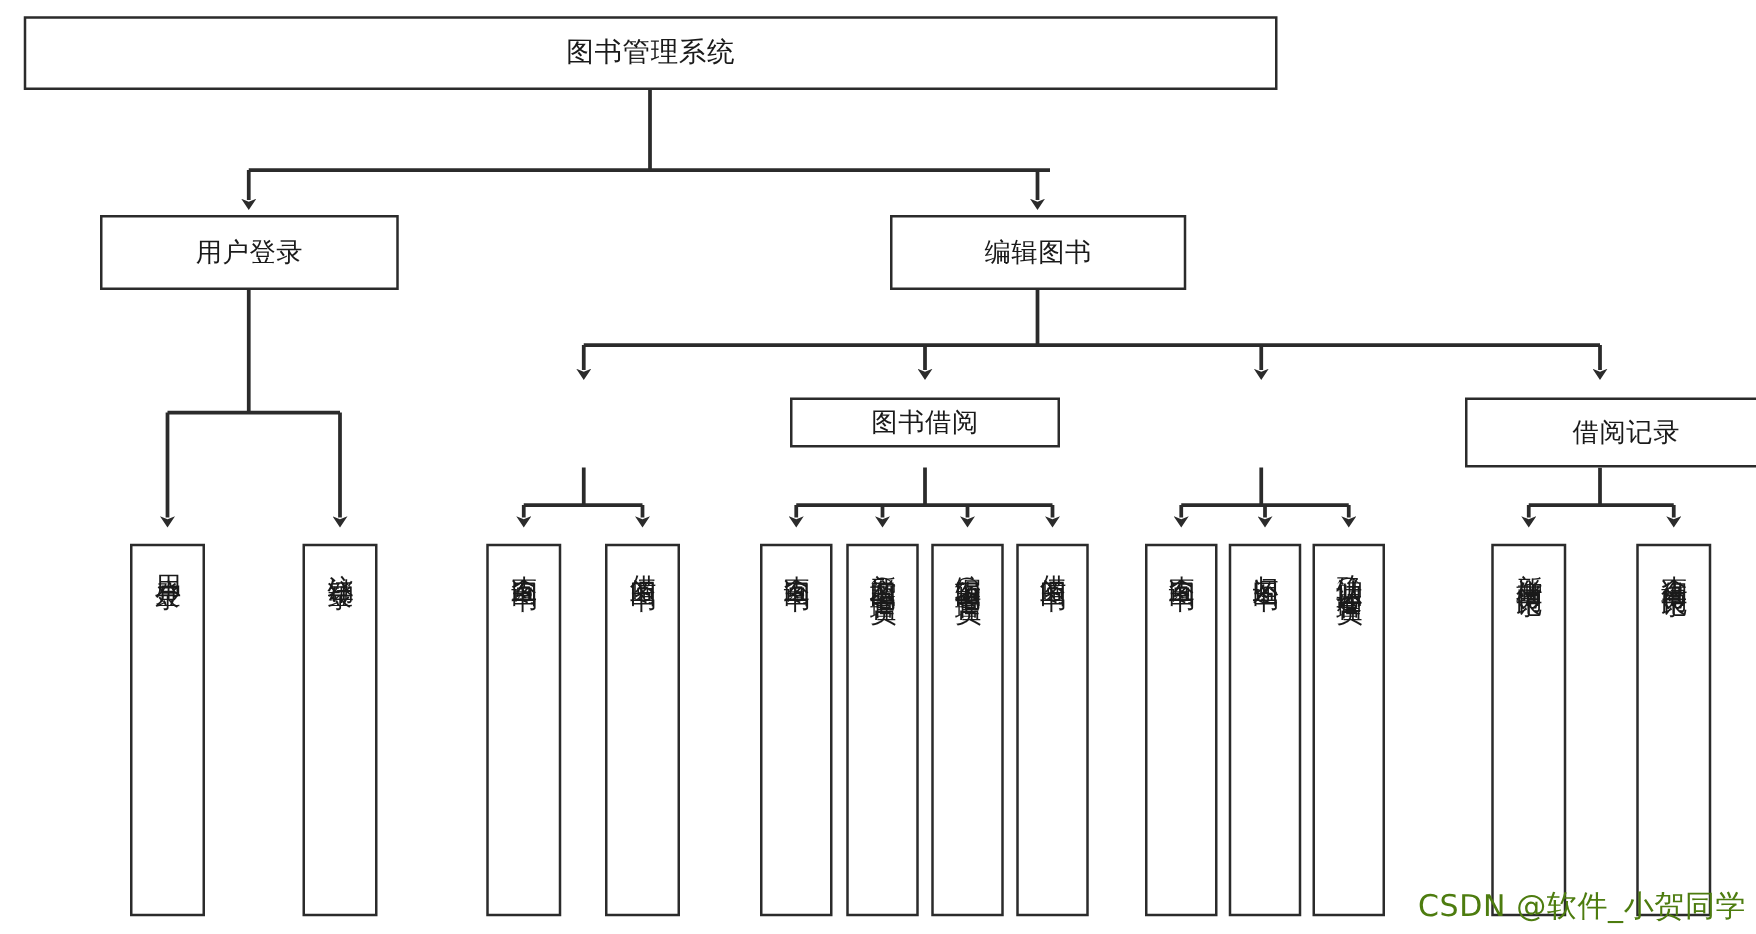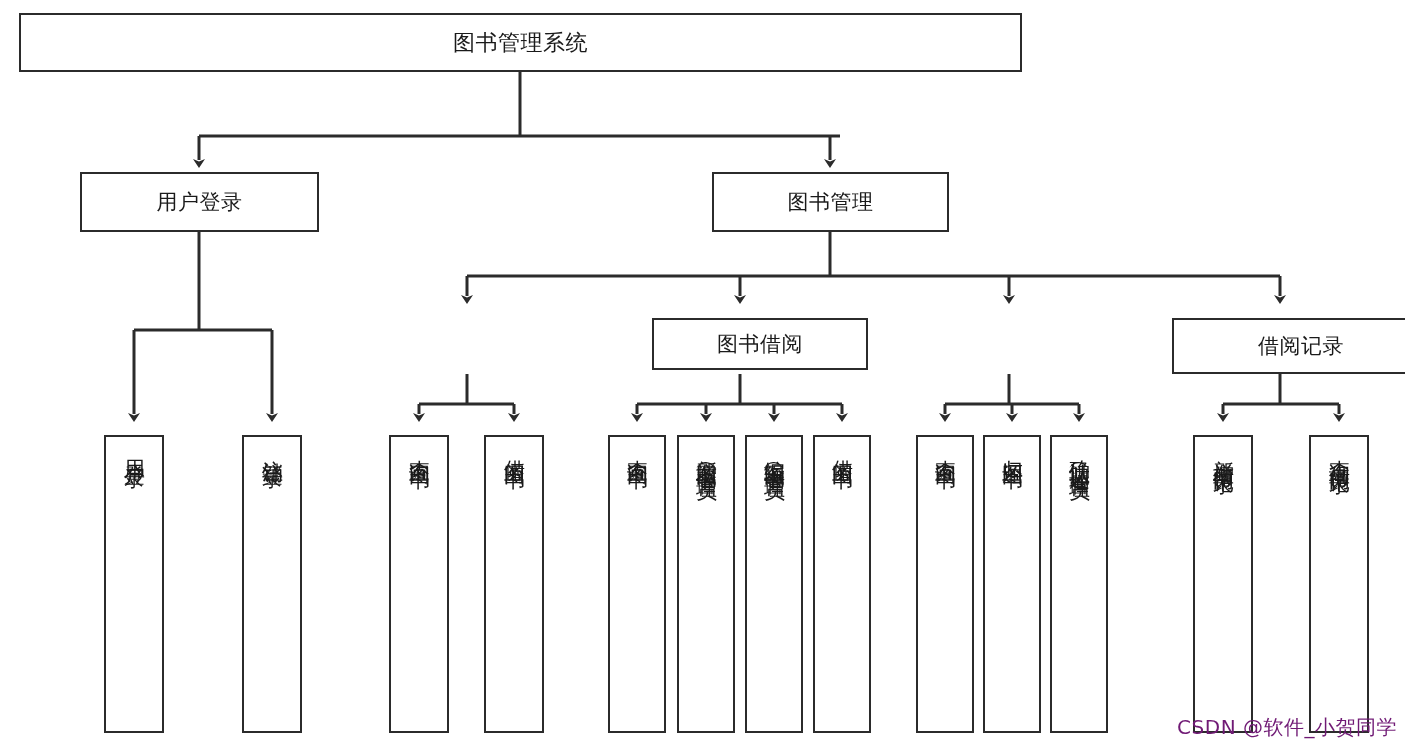--- a/index.html
+++ b/index.html
@@ -59,22 +59,22 @@
     text-orientation: upright;
     font-size: 21px;
     line-height: 1.0;
     letter-spacing: 3px;
     white-space: nowrap;
   }
   .watermark {
     position: absolute;
     right: 8px;
     bottom: 6px;
-    font-size: 20px;
-    color: #701a75;
+    font-size: 24px;
+    color: #4d7c0f;
     letter-spacing: 0.5px;
     white-space: nowrap;
   }
 </style>
 </head>
 <body>
 
 <div id="canvas">
 
   <svg class="edges" viewBox="0 0 1405 747" xmlns="http://www.w3.org/2000/svg">
@@ -129,25 +129,25 @@
 
   <div class="node h root" style="left:19px; top:13px; width:1003px; height:59px;">
     <span class="label">图书管理系统</span>
   </div>
 
   <div class="node h" style="left:80px; top:172px; width:239px; height:60px;">
     <span class="label">用户登录</span>
   </div>
 
   <div class="node h" style="left:712px; top:172px; width:237px; height:60px;">
-    <span class="label">图书管理</span>
-  </div>
-
-
-  <div class="node h" style="left:652px; top:318px; width:216px; height:52px;justify-content:center;">
+    <span class="label">编辑图书</span>
+  </div>
+
+
+  <div class="node h" style="left:632px; top:318px; width:216px; height:40px;justify-content:center;">
     <span class="label">图书借阅</span>
   </div>
 
 
   <div class="node h" style="left:1172px; top:318px; width:258px; height:56px;">
     <span class="label">借阅记录</span>
   </div>
 
   <div class="node v" style="left:104px; top:435px; width:60px; height:298px;">
     <span class="label">用户登录</span>

